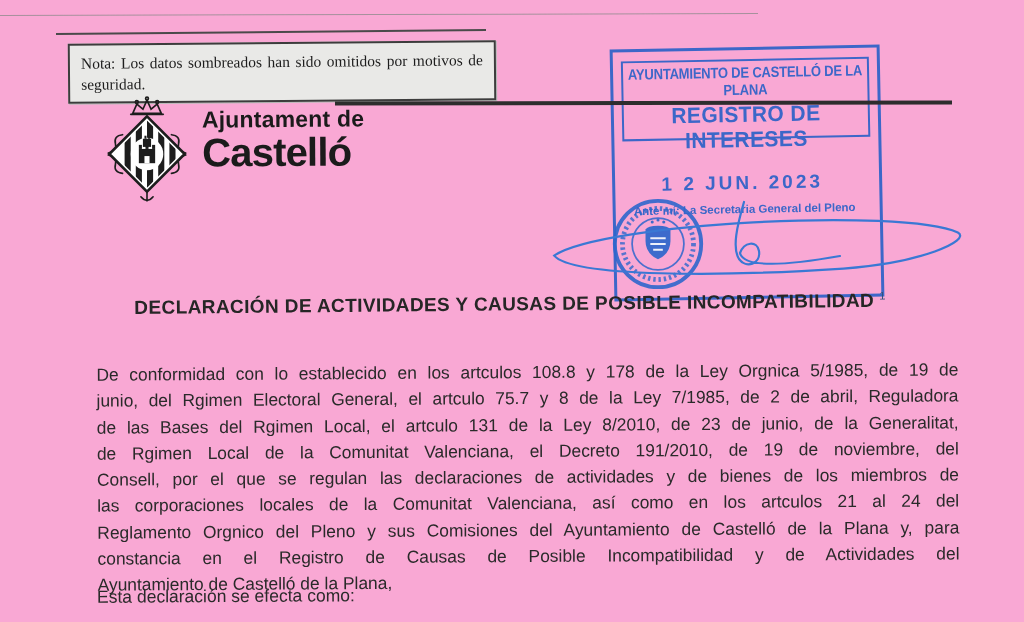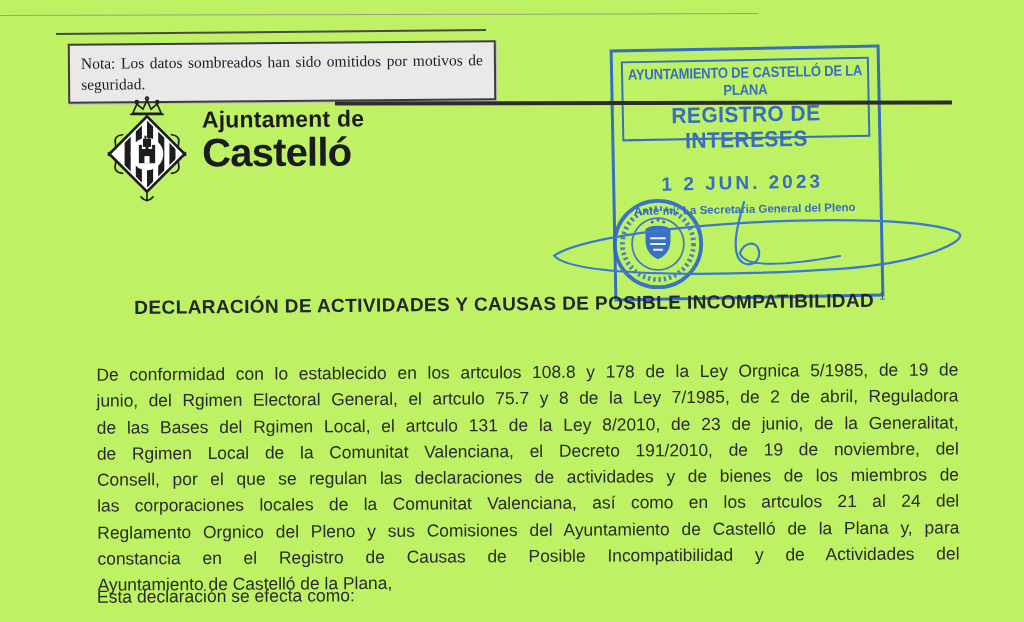--- a/index.html
+++ b/index.html
@@ -1,16 +1,16 @@
 <!DOCTYPE html>
 <html><head>
 <meta charset="utf-8">
 <style>
   html,body{margin:0;padding:0;background:#ffffff;}
-  #page{position:relative;width:1024px;height:622px;background:#bef264;overflow:hidden;
+  #page{position:relative;width:1024px;height:622px;background:#f9a8d4;overflow:hidden;
         font-family:"Liberation Sans", sans-serif;color:#222;}
 
   
   .scanline{position:absolute;left:0;top:14px;width:758px;height:1px;background:#8a8a8a;
             transform:rotate(-0.15deg);opacity:.75;}
 
   
   .note-outer-line{position:absolute;left:56px;top:31px;width:430px;height:2px;background:#4a4a4a;
                    transform:rotate(-0.5deg);}
   .note-box{position:absolute;left:68px;top:42px;width:402px;height:44px;

